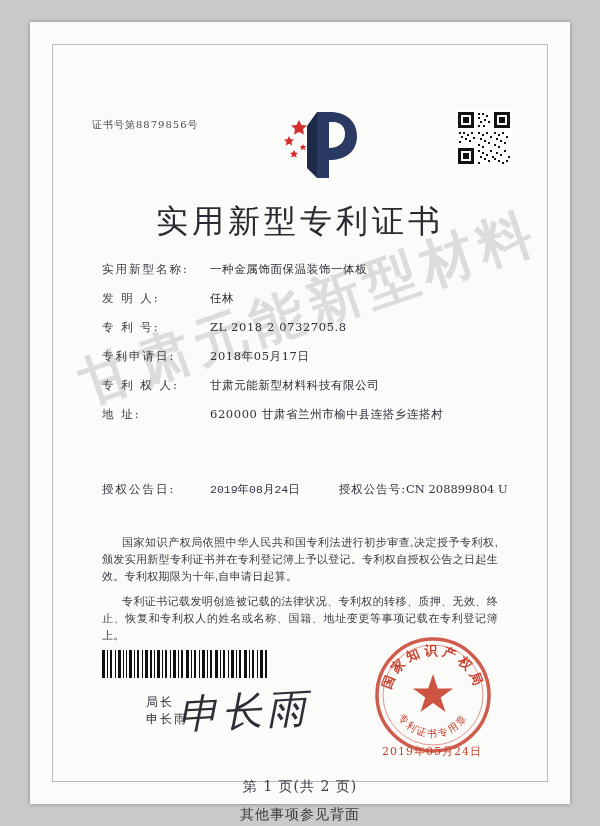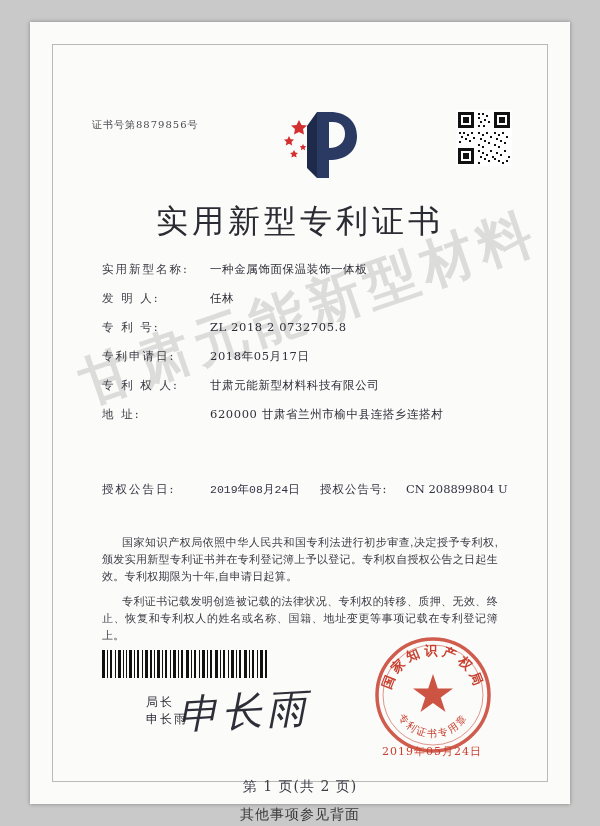--- a/index.html
+++ b/index.html
@@ -124,21 +124,21 @@
     left: 72px;
     top: 460px;
     width: 420px;
     display: flex;
     font-size: 11.5px;
     color: #333344;
     font-family: "DejaVu Serif", serif;
   }
   .grant-row .g-label { width: 108px; flex: none; letter-spacing: 2px;}
   .grant-row .g-val { width: 110px; font-family: Liberation Mono, monospace; }
-  .grant-row .g-label2 { width: 86px; letter-spacing: 1px; }
+  .grant-row .g-label2 { width: 86px; letter-spacing: 1px; text-align: right; }
   .grant-row .g-val2 { }
 
   .body-text {
     position: absolute;
     left: 72px;
     top: 512px;
     width: 396px;
     font-size: 11px;
     line-height: 17px;
     color: #3c3c46;

